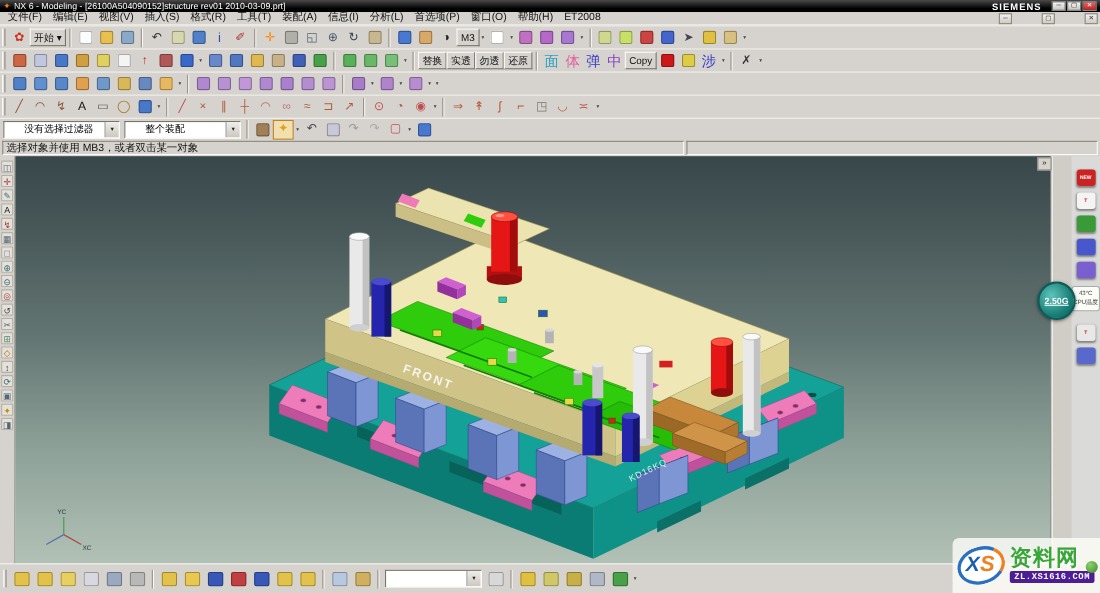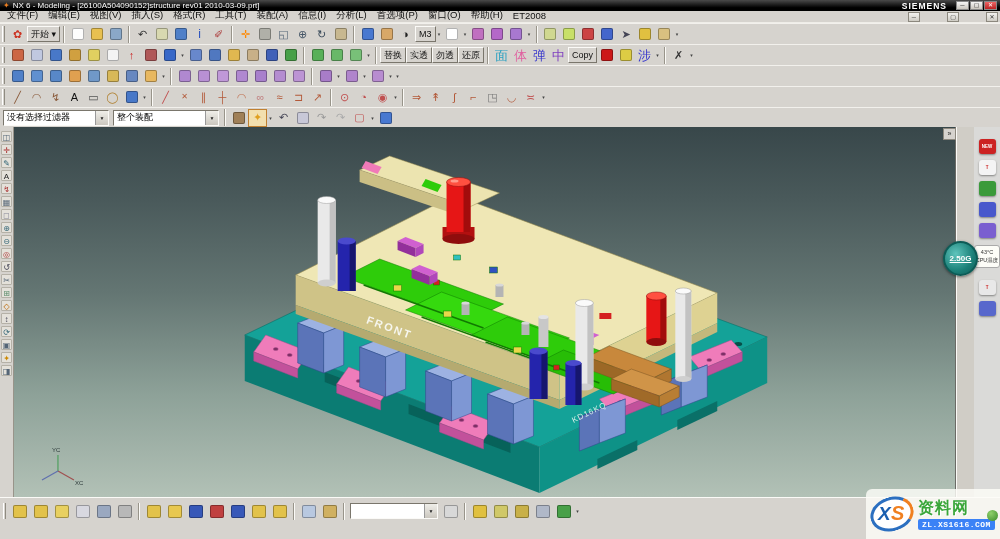--- a/index.html
+++ b/index.html
@@ -22,21 +22,21 @@
   .tb{height:21px;background:#d6d3ce;display:flex;align-items:center;padding-left:1px;border-top:1px solid #f2f0ec;flex:0 0 21px;}
   .handle{width:3px;height:16px;border-left:1px solid #fff;border-right:1px solid #8f8b81;margin:0 3px 0 1px;flex:0 0 3px;}
   .tbi{position:relative;width:19px;height:18px;border:1px solid transparent;background:transparent;display:flex;align-items:center;justify-content:center;flex:0 0 auto;padding:0;}
   .blob{width:12px;height:12px;border-radius:2px;box-shadow:inset 0 0 0 1px rgba(0,0,0,.3);background-image:linear-gradient(135deg,rgba(255,255,255,.6),rgba(255,255,255,0) 50%);}
   .gl{position:absolute;font-size:11px;line-height:1;color:#333;}
   .tbi.txt{width:auto;height:16px;padding:0 3px;font-size:9px;background:#d6d3ce;border:1px solid;border-color:#fbfaf7 #7a766c #7a766c #fbfaf7;color:#111;white-space:nowrap;text-align:center;}
   .tbi.active{border:1px solid #c08030;background:#f2dfae;}
   .sep{width:2px;height:17px;border-left:1px solid #98948a;border-right:1px solid #fbfaf7;margin:0 3px;flex:0 0 2px;}
   .drop{width:7px;font-size:5px;color:#444;text-align:center;flex:0 0 7px;}
   .gap{height:30px;flex:0 0 auto;width:100%;}
-  .combo{height:16px;background:#fff;border:1px solid;border-color:#7a766c #fbfaf7 #fbfaf7 #7a766c;display:flex;align-items:center;font-size:9px;padding-left:3px;margin:0 2px;flex:0 0 auto;white-space:nowrap;overflow:hidden;}
+  .combo{height:16px;background:#fff;border:1px solid;border-color:#7a766c #fbfaf7 #fbfaf7 #7a766c;display:flex;align-items:center;font-size:9px;padding-left:18px;margin:0 2px;flex:0 0 auto;white-space:nowrap;overflow:hidden;}
   .cv{flex:1;overflow:hidden;white-space:nowrap;}
   .ca{width:13px;height:100%;margin-left:auto;background:linear-gradient(#efeee9,#cbc7bf);border-left:1px solid #999;font-size:5px;display:flex;align-items:center;justify-content:center;color:#222;flex:0 0 13px;}
   
   .selbar{height:20px;flex:0 0 20px;}
   .promptbar{height:15px;background:#d6d3ce;display:flex;align-items:center;padding:1px 2px;flex:0 0 15px;}
   .pcell{height:13px;border:1px solid;border-color:#8c887e #fbfaf7 #fbfaf7 #8c887e;font-size:9.5px;color:#111;padding:0 3px;display:flex;align-items:center;white-space:nowrap;overflow:hidden;}
   .pcell.msg{width:620px;}
   .pcell.rest{flex:1;margin-left:2px;}
   
   .main{position:relative;height:370px;display:flex;flex:0 0 370px;}
@@ -54,22 +54,22 @@
   .bottombar{height:27px;background:#d6d3ce;border-top:1px solid #fbfaf7;display:flex;align-items:center;padding:0 2px;flex:0 0 27px;}
   .bottombar .tbi{width:21px;height:20px;}
   .bottombar .blob{width:14px;height:13px;}
   
   .watermark{position:absolute;right:0;bottom:0;width:134px;height:50px;background:rgba(252,252,248,.82);border-radius:6px 0 0 0;display:flex;align-items:center;padding:3px;z-index:9;}
   .wm-oval{position:relative;width:46px;height:36px;flex:0 0 46px;}
   .wm-ring{position:absolute;inset:1px;border:3px solid #2b6fc0;border-radius:50%;transform:rotate(-18deg);border-right-color:#f08020;background:#fff;}
   .wm-x{position:absolute;left:9px;top:7px;font-size:19px;font-weight:bold;font-style:italic;color:#1a5fb0;}
   .wm-s{position:absolute;left:22px;top:6px;font-size:20px;font-weight:bold;font-style:italic;color:#f08020;}
   .wm-right{margin-left:3px;}
-  .wm-name{font-size:16px;font-weight:bold;color:#3aa63a;line-height:20px;letter-spacing:1px;text-shadow:1px 1px 0 #fff;}
-  .wm-url{margin-top:1px;background:#3b82f6;color:#fff;font-size:8px;font-weight:bold;letter-spacing:.5px;padding:1px 4px;border-radius:2px;font-family:"Liberation Mono","DejaVu Sans Mono",monospace;}
+  .wm-name{font-size:20px;font-weight:bold;color:#3aa63a;line-height:20px;letter-spacing:1px;text-shadow:1px 1px 0 #fff;}
+  .wm-url{margin-top:1px;background:#4c1d95;color:#fff;font-size:8px;font-weight:bold;letter-spacing:.5px;padding:1px 4px;border-radius:2px;font-family:"Liberation Mono","DejaVu Sans Mono",monospace;}
   .wm-ball{position:absolute;right:2px;bottom:18px;width:11px;height:11px;border-radius:50%;background:radial-gradient(circle at 35% 30%,#8fd06a,#3a8a2a);}
 </style>
 </head>
 <body>
 
 <div class="app">
 
   <div class="titlebar">
     <span class="appicon">✦</span>
     <span class="t-title">NX 6 - Modeling - [26100A504090152]structure rev01 2010-03-09.prt]</span>
@@ -489,20 +489,24 @@
         <button class="tbi">
           <span class="gl" style="color: rgb(192, 80, 80);">▢</span>
         </button>
         <span class="drop">▾</span>
         <button class="tbi">
           <span class="blob" style="background: rgb(72, 120, 208);"></span>
         </button>
       </span>
     </div>
 
+  <div class="promptbar">
+    <div class="pcell msg">选择对象并使用 MB3，或者双击某一对象</div>
+    <div class="pcell rest"></div>
+  </div>
 
   <div class="main">
     <div class="leftstrip">
         <span class="mini" style="color: rgb(85, 102, 119);">◫</span>
         <span class="mini" style="color: rgb(170, 51, 51);">✛</span>
         <span class="mini" style="color: rgb(51, 102, 119);">✎</span>
         <span class="mini" style="color: rgb(34, 34, 34);">A</span>
         <span class="mini" style="color: rgb(170, 51, 51);">↯</span>
         <span class="mini" style="color: rgb(85, 102, 119);">▦</span>
         <span class="mini" style="color: rgb(136, 136, 153);">◻</span>

